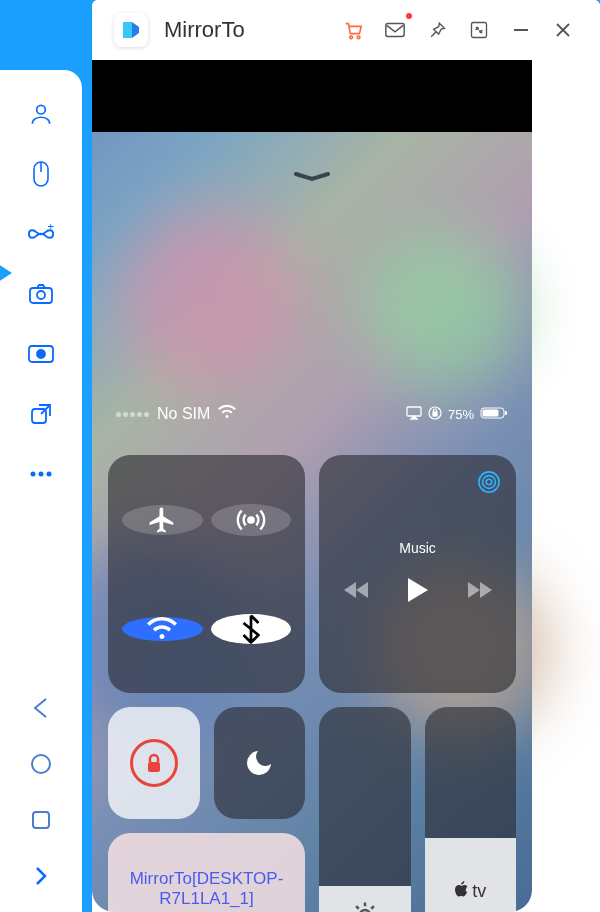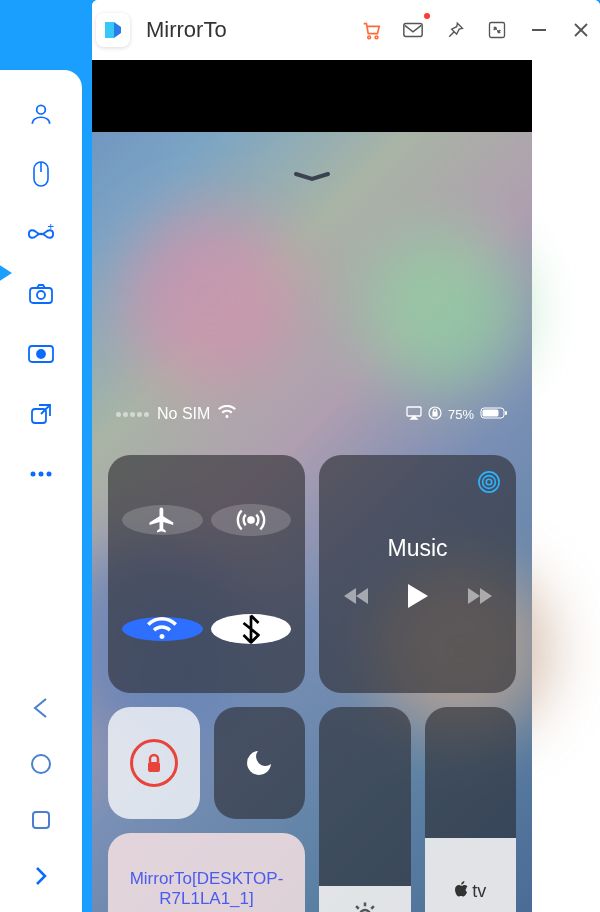--- a/index.html
+++ b/index.html
@@ -25,36 +25,37 @@
   position:absolute; left:-2px; top:194px; width:0;height:0;
   border-top:9px solid transparent; border-bottom:9px solid transparent; border-left:14px solid #1a9fff;
 }
 
 
 .window {
   position: absolute; left: 92px; top: 0; width: 508px; height: 912px;
   background: #fff; border-radius: 6px 6px 0 0; overflow: hidden;
 }
 .titlebar {
-  height: 60px; display:flex; align-items:center; padding:0 4px; gap:12px;
+  height: 60px; display:flex; align-items:center; padding:0 22px; gap:12px;
   background:#fff;
 }
 .app-icon {
   width:34px; height:34px; border-radius:8px; background:#fff;
   box-shadow:0 1px 4px rgba(0,0,0,0.15); display:flex; align-items:center; justify-content:center;
 }
 .app-name { font-size:22px; color:#333; font-weight:500; margin-left:4px; flex:1; }
 .titlebar-btn { width:30px; height:30px; display:flex; align-items:center; justify-content:center; color:#555; cursor:pointer; }
 .titlebar-btn svg{ display:block; }
 .dot { position:absolute; width:6px;height:6px;background:#ff3b30;border-radius:50%; top:-2px; right:-2px; }
 .tb-wrap{position:relative;}
 
 .screen {
   position:absolute; left:0; top:60px; width:440px; height:852px;
   background: linear-gradient(135deg, #6b8dbf 0%, #7ca5c4 15%, #a8b4a5 30%, #b09fb0 45%, #7a8fb5 60%, #5d82a5 80%, #4a6b95 100%);
+  border-radius: 22px;
 }
 .screen-black { width:100%; height:72px; background:#000; }
 .pull-handle {
   width:40px; height:8px; margin:40px auto 0;
 }
 .pull-handle svg{display:block;}
 
 .status-row {
   position:absolute; top:345px; left:0; width:100%; padding:0 24px;
   display:flex; justify-content:space-between; align-items:center; color:#fff; font-size:16px;
@@ -83,21 +84,21 @@
 .conn-btn {
   border-radius:50%; display:flex; align-items:center; justify-content:center;
   background: rgba(255,255,255,0.18);
 }
 .conn-btn.active-blue { background:#2f6fff; }
 .conn-btn.active-white { background:#fff; color:#000; }
 
 .music {
   display:flex; flex-direction:column; align-items:center; justify-content:center; gap:20px; color:#fff; position:relative;
 }
-.music-title{ font-size:23px; font-weight:500; }
+.music-title{ font-size:14px; font-weight:500; }
 .music-controls{ display:flex; gap:36px; align-items:center; }
 .airplay-corner{ position:absolute; top:16px; right:16px; color:#2bb3ff;}
 
 .lock-tile .lock-circle{ width:48px;height:48px;border:3px solid #e8443c;border-radius:50%;display:flex;align-items:center;justify-content:center;position:relative;}
 .moon-tile{ color:#fff; }
 
 .slider-tile {
   background: rgba(40,40,45,0.6); border-radius:22px;
   display:flex; flex-direction:column; justify-content:flex-end; align-items:center;
   overflow:hidden; position:relative; grid-row: span 2;

